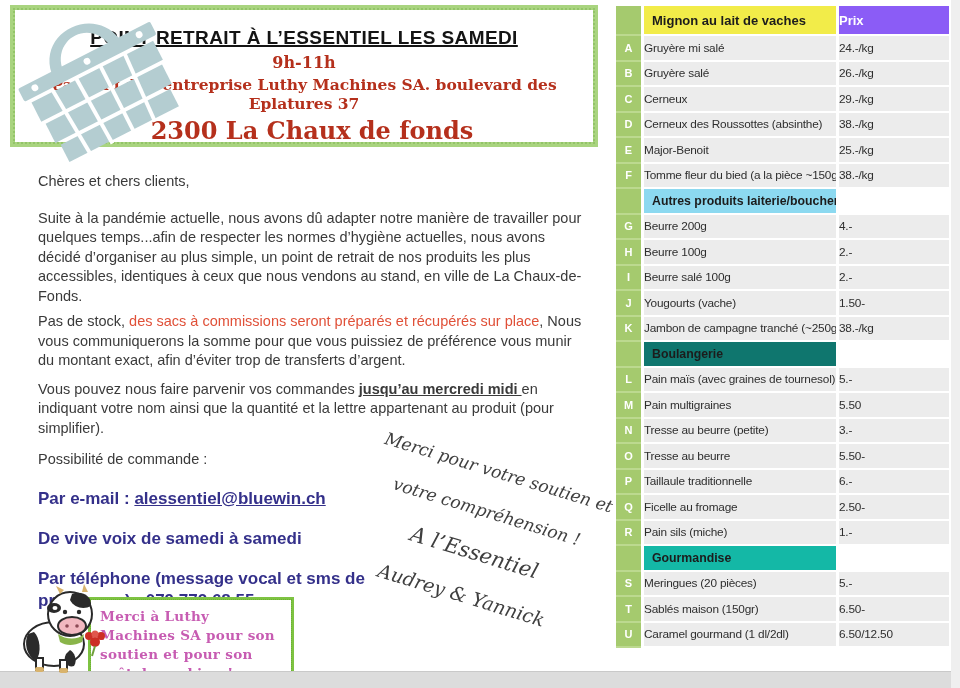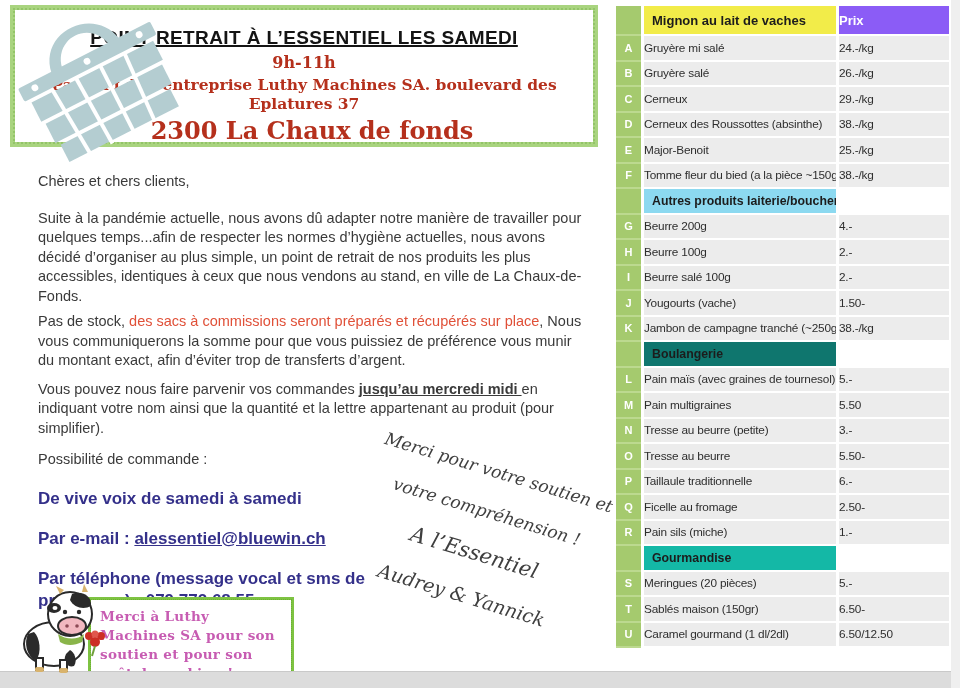--- a/index.html
+++ b/index.html
@@ -112,22 +112,22 @@
     <circle cx="160" cy="63" r="3.5" fill="#ffffff"></circle>
   </g>
 </svg>
 
 <div class="body-col">
   <p class="p-salutation">Chères et chers clients,</p>
   <p class="p-main">Suite à la pandémie actuelle, nous avons dû adapter notre manière de travailler pour quelques temps...afin de respecter les normes d’hygiène actuelles, nous avons décidé d’organiser au plus simple, un point de retrait de nos produits les plus accessibles, identiques à ceux que nous vendons au stand, en ville de La Chaux-de-Fonds.</p>
   <p class="p-stock"><span>Pas de stock, </span><span class="red-inline">des sacs à commissions seront préparés et récupérés sur place</span><span>, Nous vous communiquerons la somme pour que vous puissiez de préférence vous munir du montant exact, afin d’éviter trop de transferts d’argent.</span></p>
   <p class="p-orders"><span>Vous pouvez nous faire parvenir vos commandes </span><span class="bold-underline">jusqu’au mercredi midi </span><span>en indiquant votre nom ainsi que la quantité et la lettre appartenant au produit (pour simplifier).</span></p>
   <p class="p-possib">Possibilité de commande :</p>
+  <p class="contact"><span>Par e-mail : </span><span class="email">alessentiel@bluewin.ch</span></p>
   <p class="contact">De vive voix de samedi à samedi</p>
-  <p class="contact"><span>Par e-mail : </span><span class="email">alessentiel@bluewin.ch</span></p>
   <p class="contact contact-phone">Par téléphone (message vocal et sms de préférence) : 079 772 68 55</p>
 </div>
 
 <div class="hand-note">
   <div class="note-l1">Merci pour votre soutien et</div>
   <div class="note-l2">votre compréhension !</div>
   <div class="note-l3">A l’Essentiel</div>
   <div class="note-l4">Audrey &amp; Yannick</div>
 </div>
 

